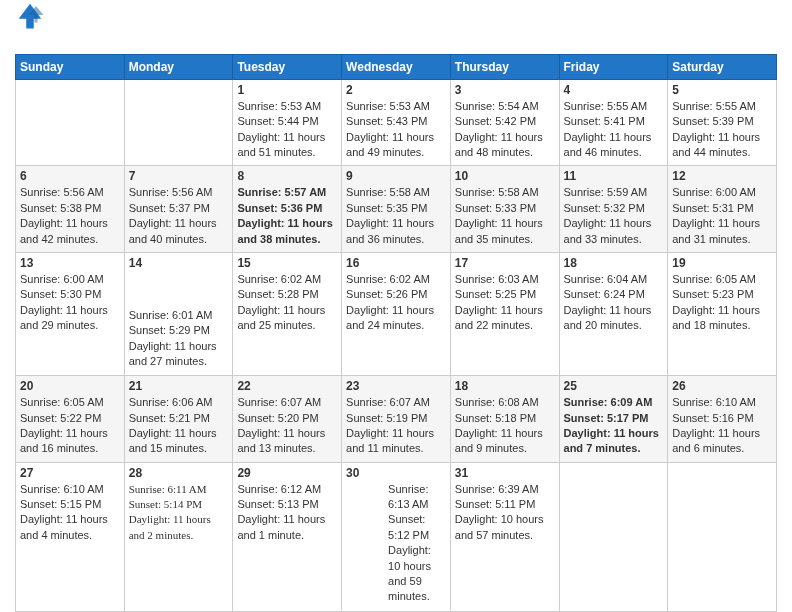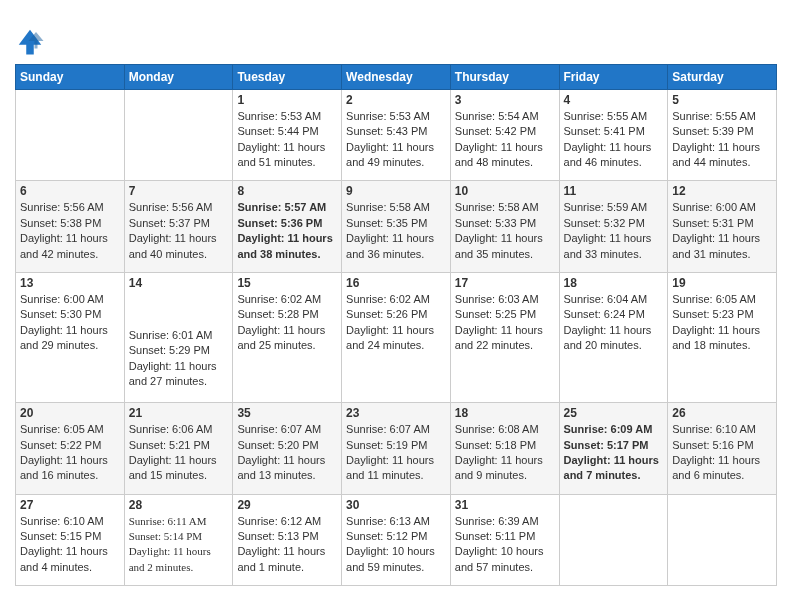--- a/index.html
+++ b/index.html
@@ -6,23 +6,24 @@
     body {
       font-family: Arial, sans-serif;
       background: #fff;
       width: 792px;
       height: 612px;
       overflow: hidden;
     }
     .page {
       width: 792px;
       height: 612px;
-      padding: 26px 15px;
+      padding: 0 15px;
       display: flex;
       flex-direction: column;
+      gap: 16px;
     }
     .header {
       display: flex;
       justify-content: space-between;
       align-items: flex-start;
       margin-bottom: 8px;
     }
     .logo {
       display: flex;
       align-items: center;
@@ -259,21 +260,21 @@
 Sunset: 5:22 PM
 Daylight: 11 hours and 16 minutes.</div>
           </td>
           <td>
             <span class="day-number">21</span>
             <div class="day-info" style="white-space: pre-line;">Sunrise: 6:06 AM
 Sunset: 5:21 PM
 Daylight: 11 hours and 15 minutes.</div>
           </td>
           <td>
-            <span class="day-number">35</span>
+            <span class="day-number">22</span>
             <div class="day-info" style="white-space: pre-line;">Sunrise: 6:07 AM
 Sunset: 5:20 PM
 Daylight: 11 hours and 13 minutes.</div>
           </td>
           <td>
             <span class="day-number">23</span>
             <div class="day-info" style="white-space: pre-line;">Sunrise: 6:07 AM
 Sunset: 5:19 PM
 Daylight: 11 hours and 11 minutes.</div>
           </td>
@@ -310,21 +311,21 @@
 Daylight: 11 hours and 2 minutes.</div>
           </td>
           <td>
             <span class="day-number">29</span>
             <div class="day-info" style="white-space: pre-line;">Sunrise: 6:12 AM
 Sunset: 5:13 PM
 Daylight: 11 hours and 1 minute.</div>
           </td>
           <td>
             <span class="day-number">30</span>
-            <div class="day-info" style="white-space: pre-line;">Sunrise: 6:13 AM
+            <div class="day-info" style="white-space: pre-line; margin-left: 42px;">Sunrise: 6:13 AM
 Sunset: 5:12 PM
 Daylight: 10 hours and 59 minutes.</div>
           </td>
           <td>
             <span class="day-number">31</span>
             <div class="day-info" style="white-space: pre-line;">Sunrise: 6:39 AM
 Sunset: 5:11 PM
 Daylight: 10 hours and 57 minutes.</div>
           </td>
           <td class="empty"></td>

